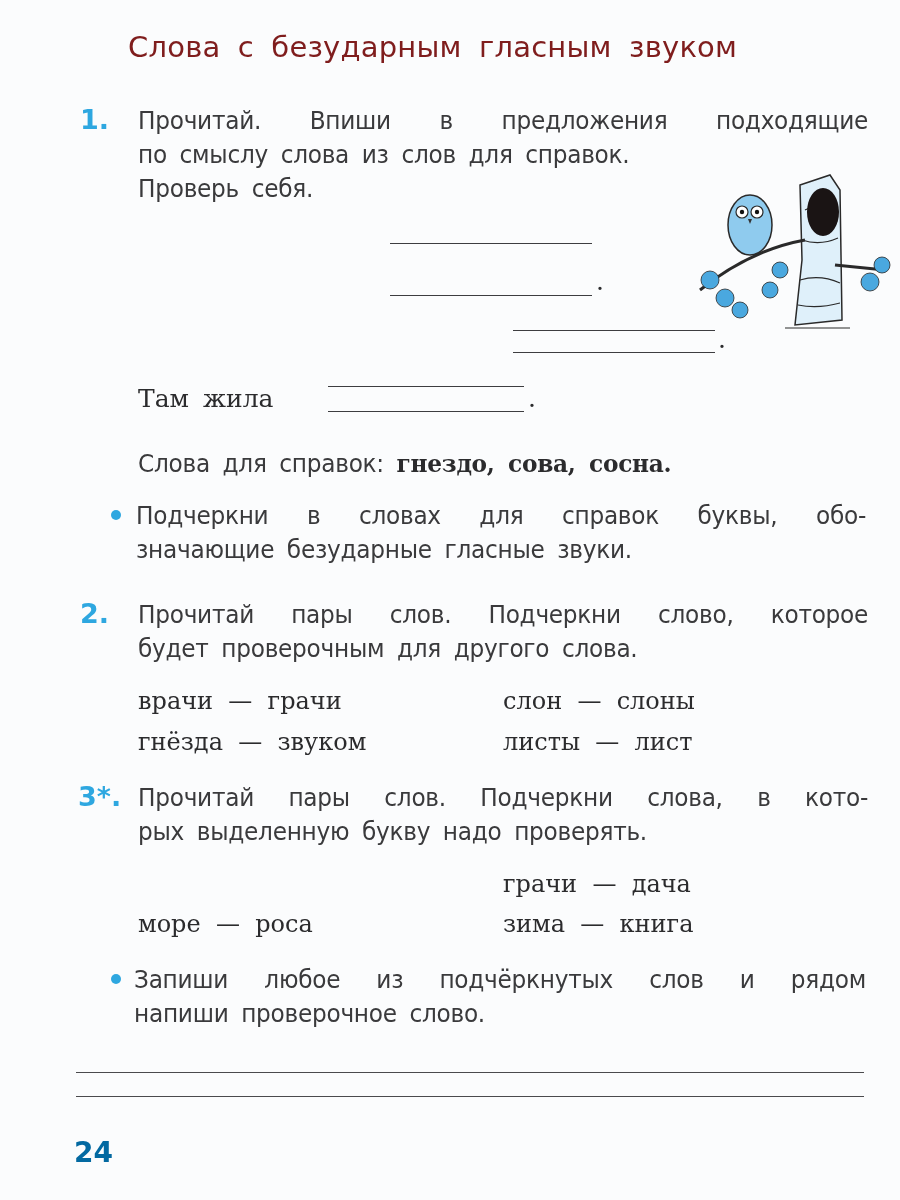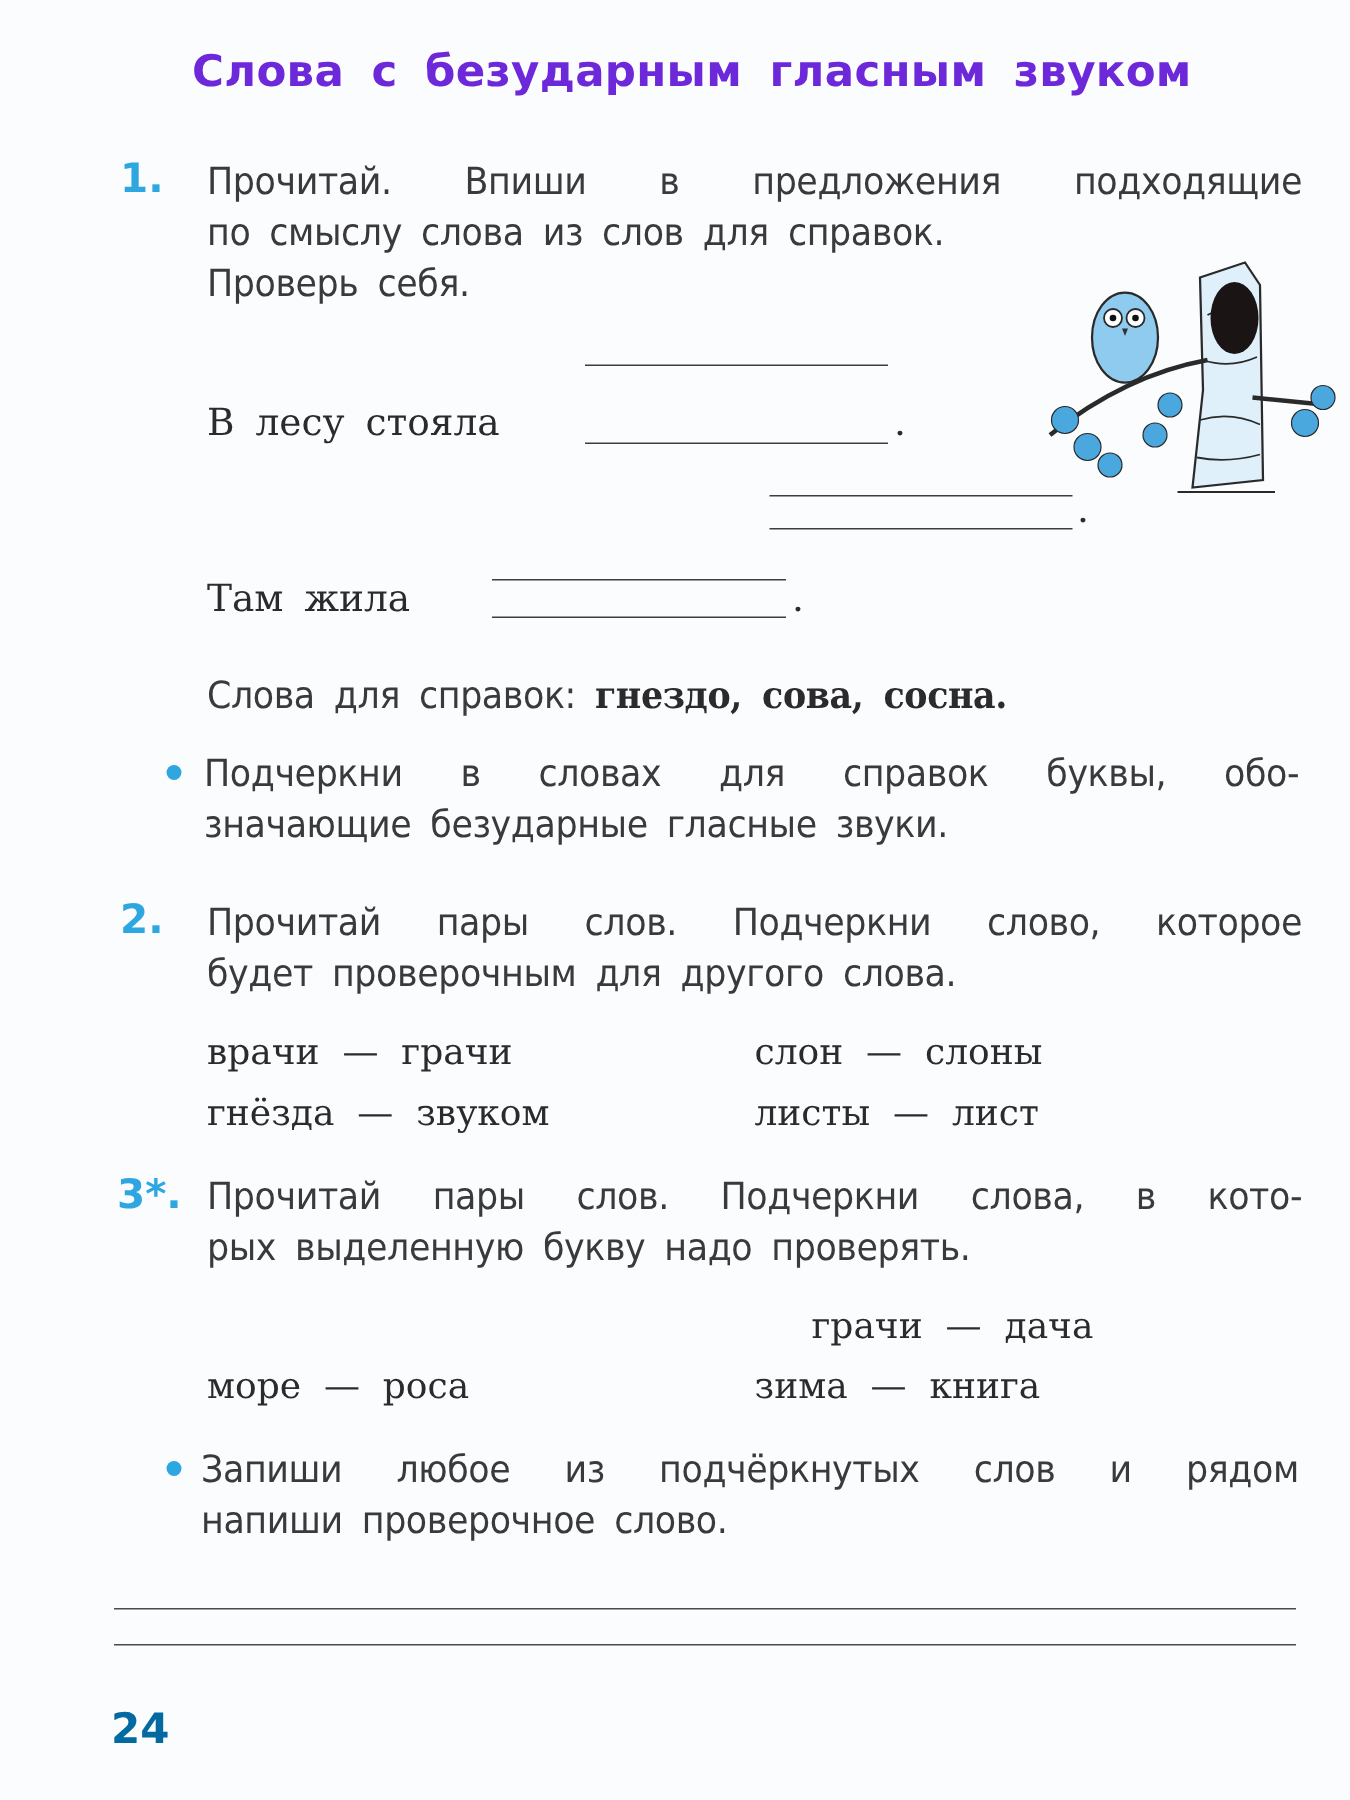--- a/index.html
+++ b/index.html
@@ -7,22 +7,22 @@
       width: 900px; height: 1200px; overflow: hidden;
       background: #fbfcfd;
       color: #3a3a3c;
       position: relative;
       font-family: "DejaVu Sans", sans-serif;
     }
     .page { position: absolute; inset: 0; }
     .title {
       position: absolute; left: 128px; top: 30px;
       font-family: "DejaVu Sans", sans-serif;
-      font-weight: bold; font-size: 29px; letter-spacing: 0.2px;
-      color: #6d28d9; word-spacing: 8px;
+      font-weight: normal; font-size: 29px; letter-spacing: 0.2px;
+      color: #7f1d1d; word-spacing: 8px;
     }
     .num {
       position: absolute; font-weight: bold; font-size: 27px;
       color: #2ea7e0; font-family: "DejaVu Sans", sans-serif;
     }
     .instr {
       position: absolute; font-family: "DejaVu Sans", sans-serif;
       font-size: 25px; color: #3a3a3c; line-height: 34px;
       word-spacing: 6px; letter-spacing: -0.3px;
       transform: scaleX(0.93); transform-origin: left top;
@@ -84,21 +84,20 @@
         <circle cx="35" cy="128" r="9"></circle>
         <circle cx="50" cy="140" r="8"></circle>
       <circle cx="80" cy="120" r="8"></circle>
         <circle cx="90" cy="100" r="8"></circle>
         <circle cx="180" cy="112" r="9"></circle>
         <circle cx="192" cy="95" r="8"></circle>
     </g>
     <path d="M95 158 L160 158" stroke="#2a2a2a" stroke-width="1.2"></path>
   </svg>
 
-  <div class="serif" style="left:138px; top:267px;">В лесу стояла</div>
   <div class="blank" style="left:390px; top:243px; width:202px;"></div>
   <div class="blank" style="left:390px; top:295px; width:202px;"></div>
   <div class="dot" style="left:596px; top:267px;">.</div>
 
   <div class="blank" style="left:513px; top:330px; width:202px;"></div>
   <div class="blank" style="left:513px; top:352px; width:202px;"></div>
   <div class="dot" style="left:718px; top:325px;">.</div>
 
   <div class="serif" style="left:138px; top:384px;text-align:right;">Там жила</div>
   <div class="blank" style="left:328px; top:386px; width:196px;"></div>
@@ -120,21 +119,21 @@
 
   <div class="pair" style="left:138px; top:687px;"><span>врачи</span>  <span>—</span>  <span>грачи</span></div>
   <div class="pair" style="left:503px; top:687px;"><span>слон</span>  <span>—</span>  <span>слоны</span></div>
   <div class="pair" style="left:138px; top:728px;"><span>гнёзда</span>  <span>—</span>  <span>звуком</span></div>
   <div class="pair" style="left:503px; top:728px;"><span>листы</span>  <span>—</span>  <span>лист</span></div>
 
   <div class="num" style="left:78px; top:781px;">3*.</div>
   <div class="instr just" style="left:138px; top:781px; width:785px;">Прочитай пары слов. Подчеркни слова, в кото-</div>
   <div class="instr" style="left:138px; top:815px;">рых выделенную букву надо проверять.</div>
 
-  <div class="pair" style="left:503px; top:870px;margin-left:38px;"><span>грачи</span>  <span>—</span>  <span>дача</span></div>
+  <div class="pair" style="left:503px; top:870px;"><span>грачи</span>  <span>—</span>  <span>дача</span></div>
   <div class="pair" style="left:138px; top:910px;"><span>море</span>  <span>—</span>  <span>роса</span></div>
   <div class="pair" style="left:503px; top:910px;"><span>зима</span>  <span>—</span>  <span>книга</span></div>
 
   <div class="bullet" style="left:111px; top:974px;"></div>
   <div class="instr just" style="left:134px; top:963px; width:787px;">Запиши любое из подчёркнутых слов и рядом</div>
   <div class="instr" style="left:134px; top:997px;">напиши проверочное слово.</div>
 
   <div class="rule" style="top:1072px;"></div>
   <div class="rule" style="top:1096px;"></div>
 

